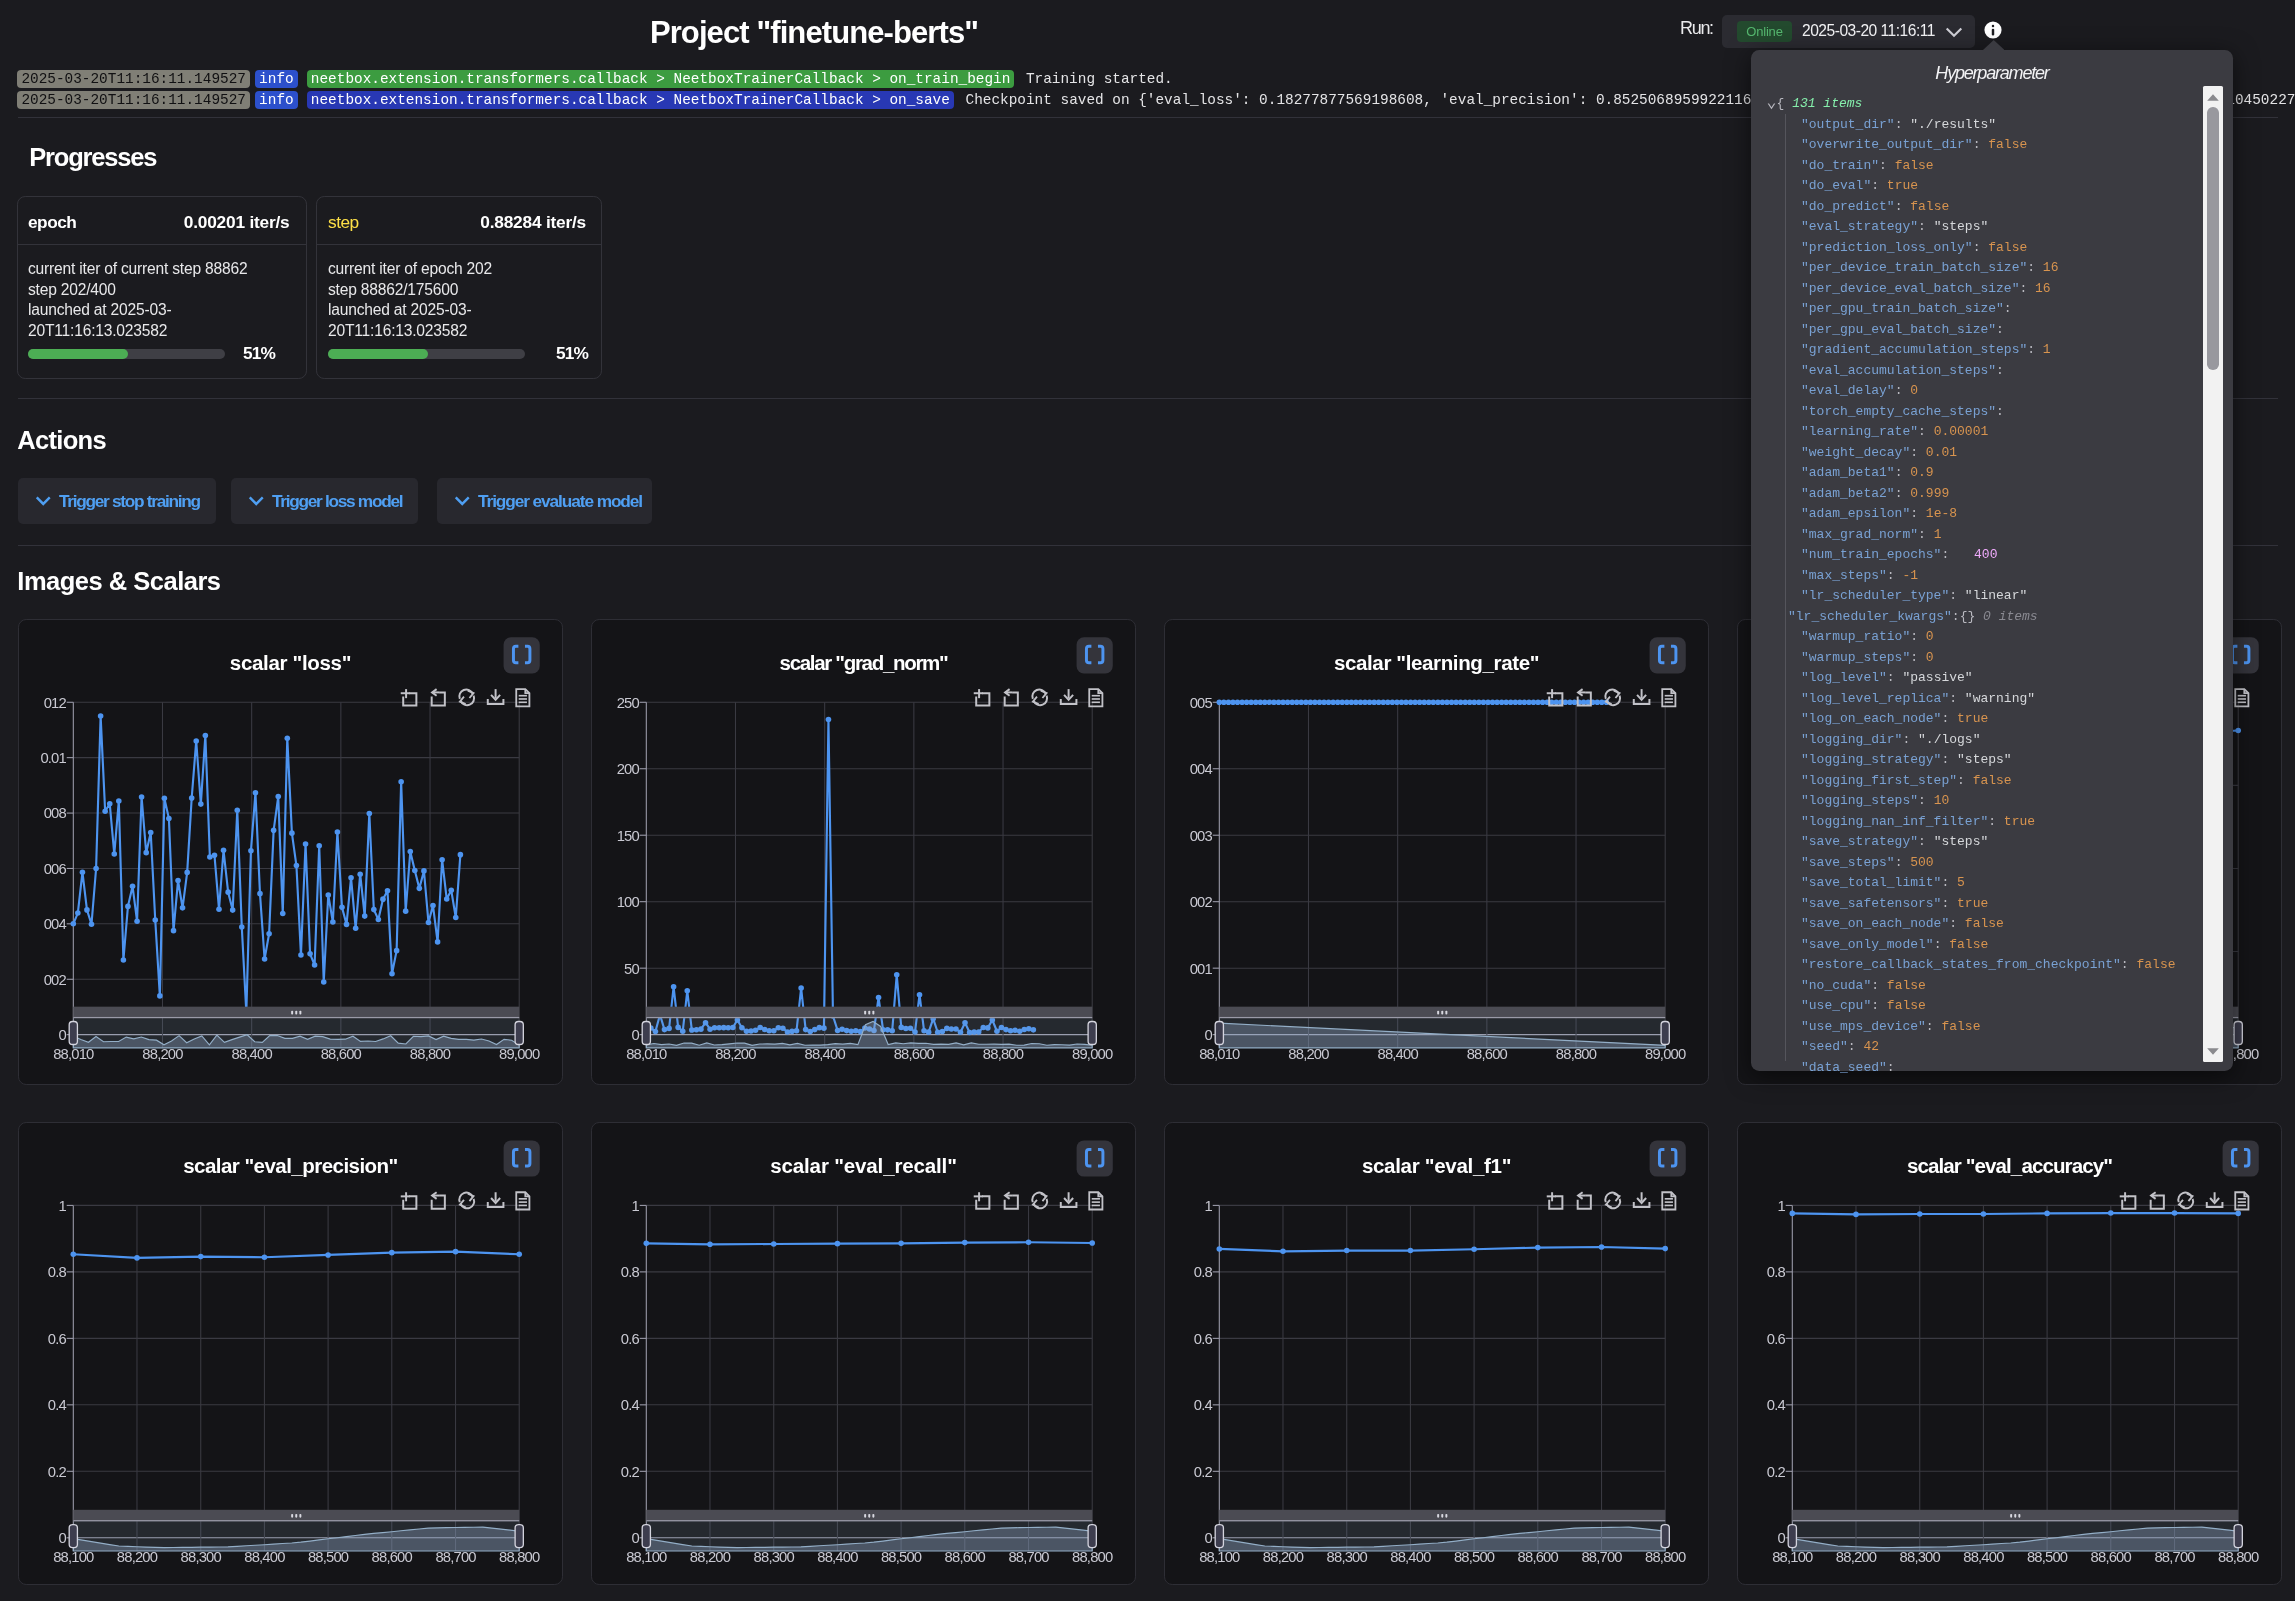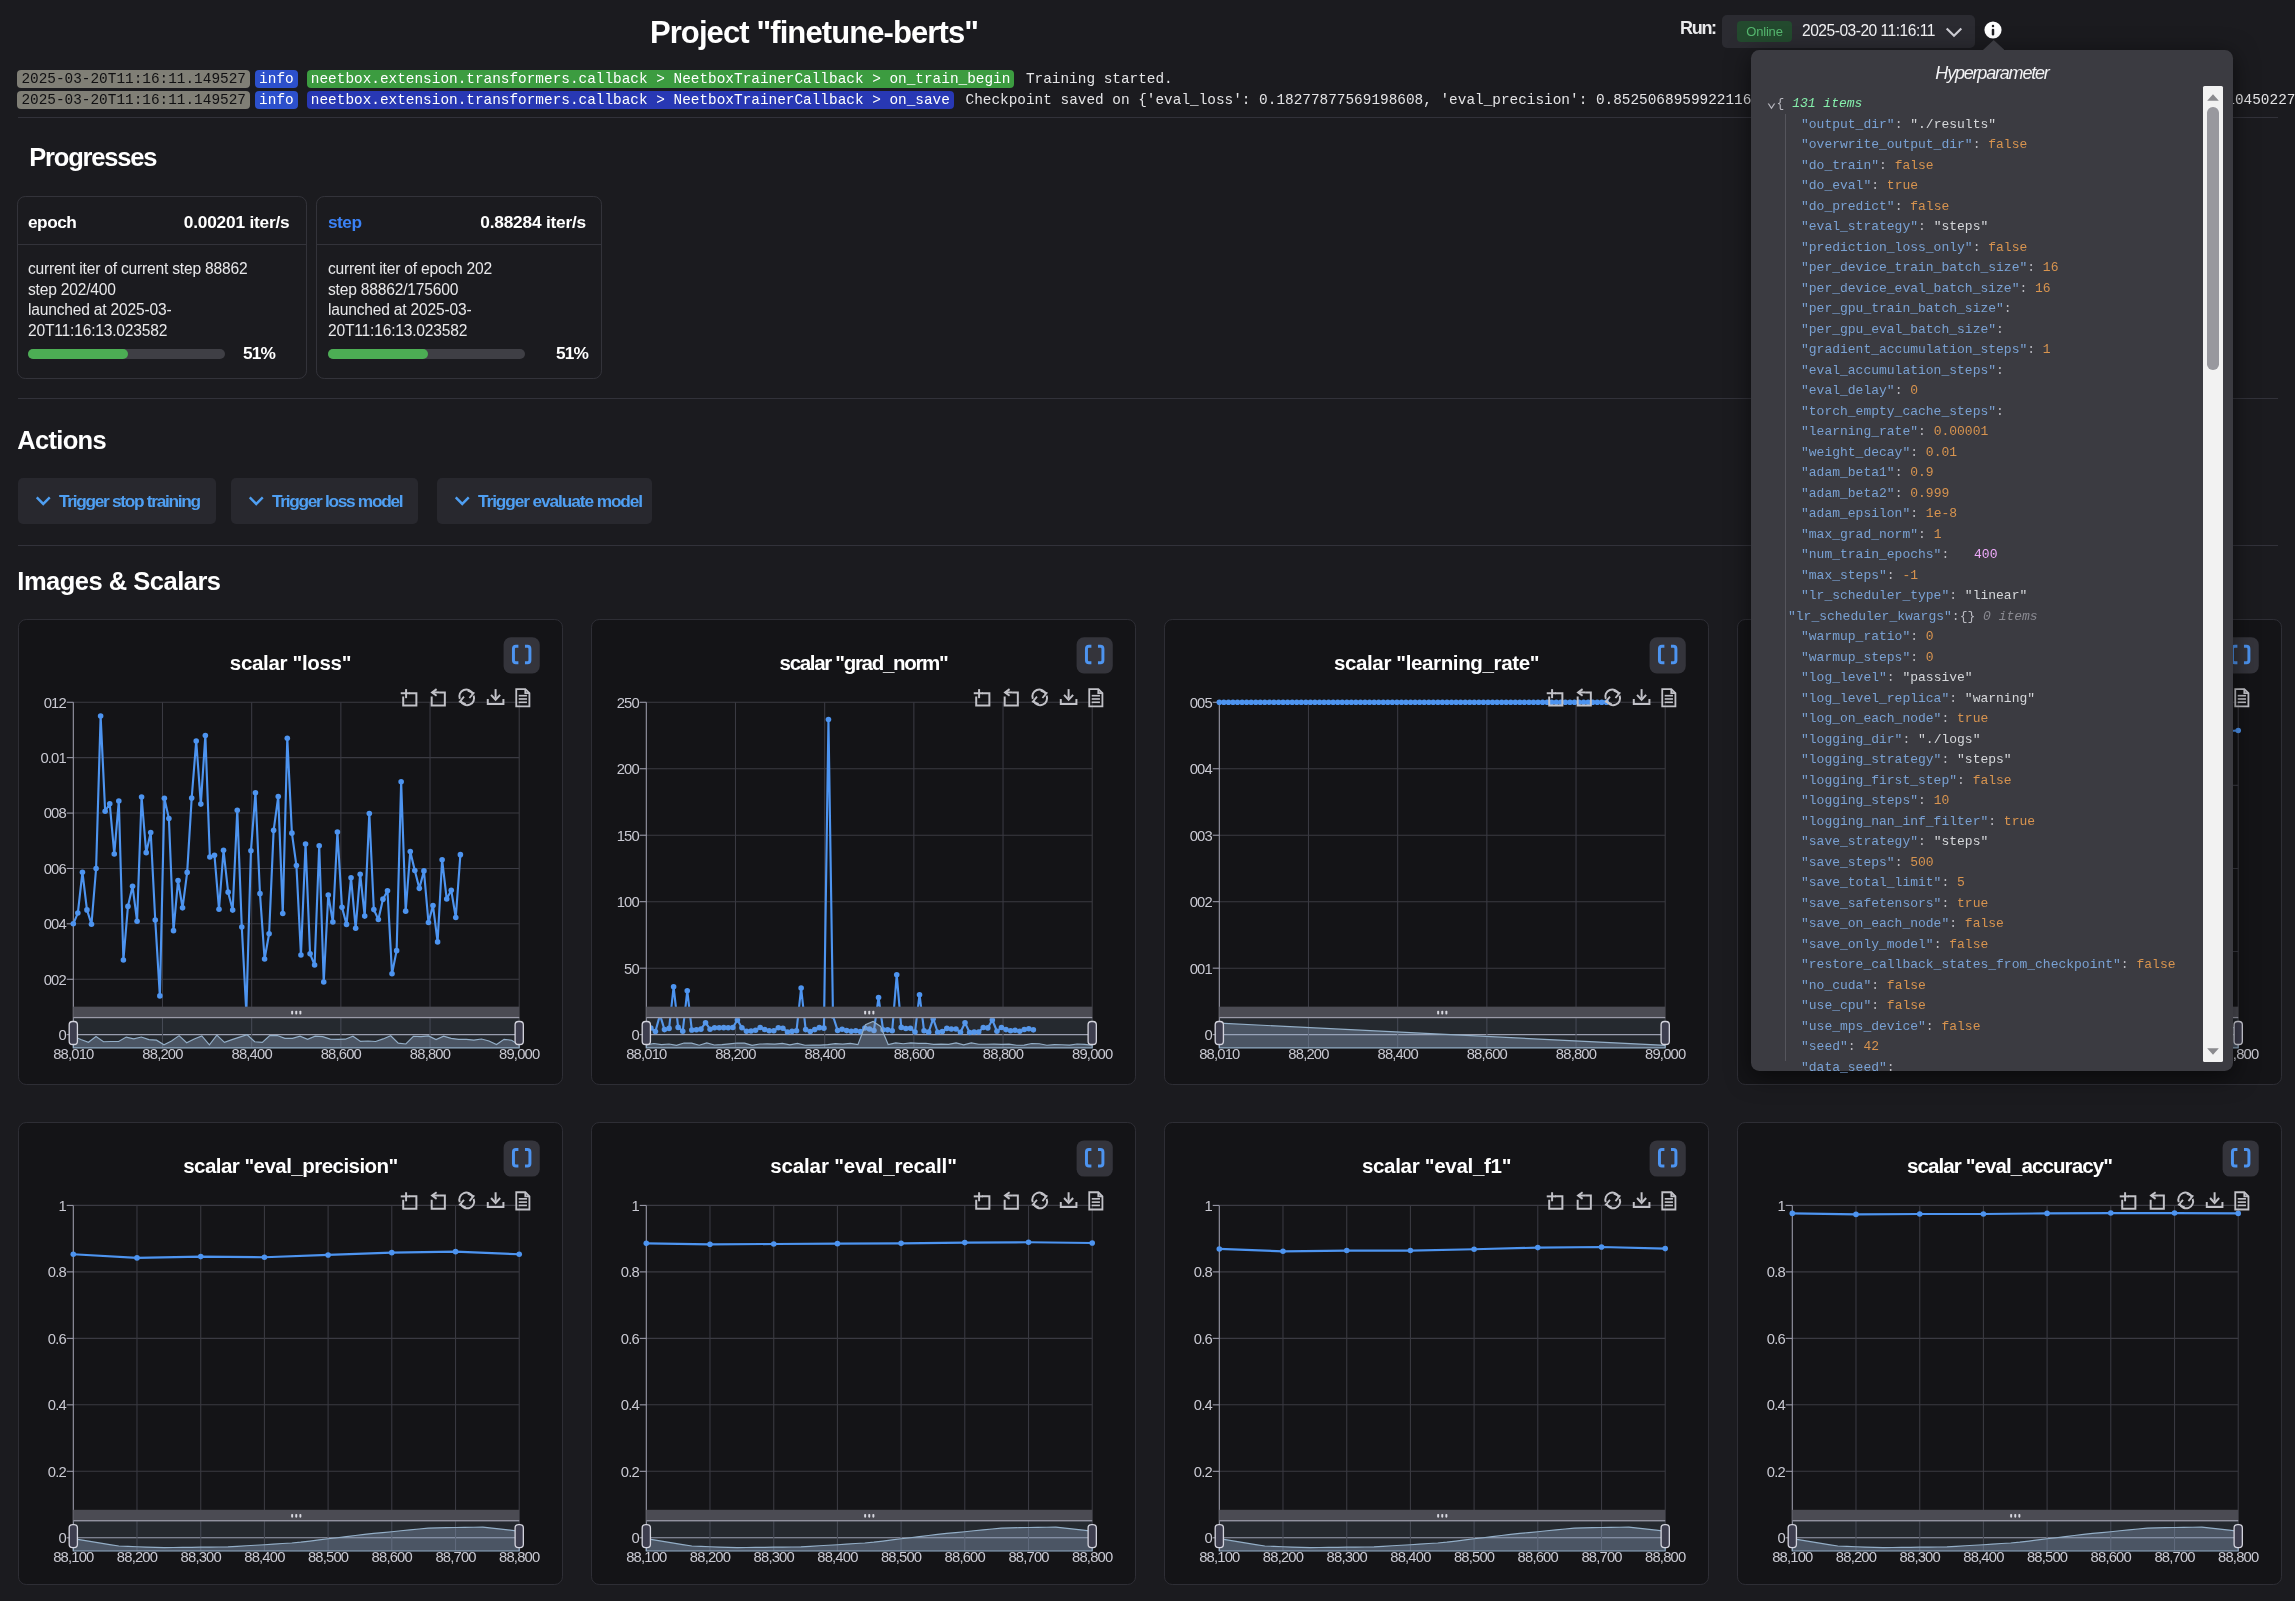--- a/index.html
+++ b/index.html
@@ -1,14 +1,14 @@
 <!DOCTYPE html>
 <html style="font-size:13px"><head><meta charset="utf-8"><style>html,body{margin:0;padding:0;}body{width:2295px;height:1602px;background:#1b1b1f;position:relative;overflow:hidden;font-family:"Liberation Sans",sans-serif;}.mono{font-family:"Liberation Mono",monospace;}.badge{display:inline-block;border-radius:4.1px;padding:0 4.1px;height:18px;line-height:18px;}h2{color:#fff;font-size:25.5px;margin:0;font-weight:bold;position:absolute;}.divider{position:absolute;left:18px;width:2260px;height:0.8px;background:#32323a;}</style></head><body>
 <div style="position:absolute;left:814px;top:15px;transform:translateX(-50%);font-size:31px;font-weight:bold;letter-spacing:-0.9px;color:#fff;white-space:nowrap;">Project "finetune-berts"</div>
-<div style="position:absolute;left:1680px;top:18px;font-size:18px;letter-spacing:-1.3px;color:#eaeaec;font-weight:bold;">Run:</div>
+<div style="position:absolute;left:1680px;top:18px;font-size:18px;letter-spacing:-1.3px;color:#eaeaec;">Run:</div>
 <div style="position:absolute;left:1722px;top:15px;width:253px;height:33px;background:#2b2b31;border-radius:5px;"></div>
 <div style="position:absolute;left:1737px;top:20.6px;width:55px;height:21.4px;background:#234a2e;border-radius:4.1px;color:#55b76f;font-size:13px;letter-spacing:-0.2px;text-align:center;line-height:21.4px;">Online</div>
 <div style="position:absolute;left:1802px;top:22px;font-size:15.6px;letter-spacing:-0.5px;color:#f2f2f4;">2025-03-20 11:16:11</div>
 <svg style="position:absolute;left:1944px;top:25.5px;" width="20" height="13" viewBox="0 0 24 16">
     <path d="M3,3 L12,12 L21,3" fill="none" stroke="#cfcfd6" stroke-width="2.6"></path>
   </svg>
 <svg style="position:absolute;left:1984px;top:21.4px;" width="18" height="18" viewBox="0 0 22 22">
     <circle cx="11" cy="11" r="10.5" fill="#ffffff"></circle>
     <rect x="9.5" y="4.6" width="3" height="3" rx="1.5" fill="#1c1c20"></rect>
     <rect x="9.5" y="9.4" width="3" height="8.4" rx="1.4" fill="#1c1c20"></rect>
@@ -19,21 +19,21 @@
 <h2 style="left:17.3px;top:143px;letter-spacing:-1.2px;margin-left:12px;">Progresses</h2>
 <div style="position:absolute;left:16.5px;top:196px;width:290px;height:183px;border:0.8px solid #33333a;border-radius:8.2px;box-sizing:border-box;"></div>
 <div style="position:absolute;left:28px;top:212px;font-size:17.3px;font-weight:bold;letter-spacing:-0.5px;color:#fff;">epoch</div>
 <div style="position:absolute;left:16.5px;top:212px;width:273px;text-align:right;font-size:17.3px;font-weight:bold;letter-spacing:-0.2px;color:#fff;">0.00201 iter/s</div>
 <div style="position:absolute;left:16.5px;top:244px;width:290px;height:0.8px;background:#33333a;"></div>
 <div style="position:absolute;left:28px;top:259px;font-size:15.6px;letter-spacing:-0.2px;color:#e8e8ea;line-height:20.6px;">current iter of current step 88862<br>step 202/400<br>launched at 2025-03-<br>20T11:16:13.023582</div>
 <div style="position:absolute;left:28px;top:349px;width:197px;height:10px;background:#3f3f45;border-radius:5px;"></div>
 <div style="position:absolute;left:28px;top:349px;width:100px;height:10px;background:#4cae54;border-radius:5px;"></div>
 <div style="position:absolute;left:243px;top:343px;font-size:17.3px;font-weight:bold;letter-spacing:-0.8px;color:#fff;">51%</div>
 <div style="position:absolute;left:316px;top:196px;width:286px;height:183px;border:0.8px solid #33333a;border-radius:8.2px;box-sizing:border-box;"></div>
-<div style="position:absolute;left:328px;top:212px;font-size:17.3px;font-weight:bold;letter-spacing:-0.5px;color:#3b82f6;">step</div>
+<div style="position:absolute;left:328px;top:212px;font-size:17.3px;font-weight:normal;letter-spacing:-0.5px;color:#fde047;">step</div>
 <div style="position:absolute;left:316px;top:212px;width:270px;text-align:right;font-size:17.3px;font-weight:bold;letter-spacing:-0.2px;color:#fff;">0.88284 iter/s</div>
 <div style="position:absolute;left:316px;top:244px;width:286px;height:0.8px;background:#33333a;"></div>
 <div style="position:absolute;left:328px;top:259px;font-size:15.6px;letter-spacing:-0.2px;color:#e8e8ea;line-height:20.6px;">current iter of epoch 202<br>step 88862/175600<br>launched at 2025-03-<br>20T11:16:13.023582</div>
 <div style="position:absolute;left:328px;top:349px;width:197px;height:10px;background:#3f3f45;border-radius:5px;"></div>
 <div style="position:absolute;left:328px;top:349px;width:100px;height:10px;background:#4cae54;border-radius:5px;"></div>
 <div style="position:absolute;left:556px;top:343px;font-size:17.3px;font-weight:bold;letter-spacing:-0.8px;color:#fff;">51%</div>
 <div class="divider" style="top:398px;"></div>
 <h2 style="left:17.3px;top:426px;letter-spacing:-0.7px;">Actions</h2>
 <div style="position:absolute;left:18px;top:478px;width:198px;height:46px;background:#28282e;border-radius:5px;"></div>
 <svg style="position:absolute;left:35px;top:495px;" width="16.5" height="13" viewBox="0 0 20 16">

